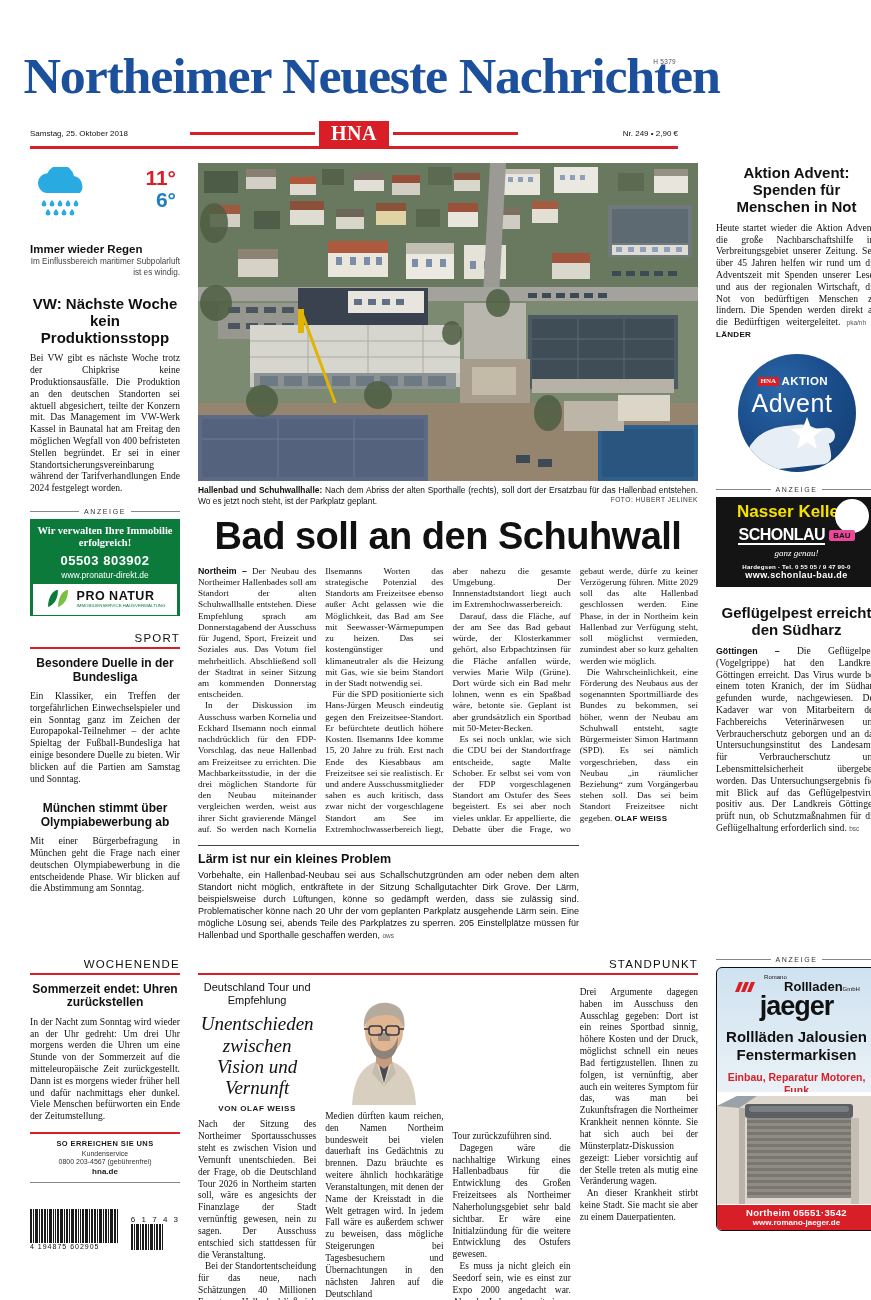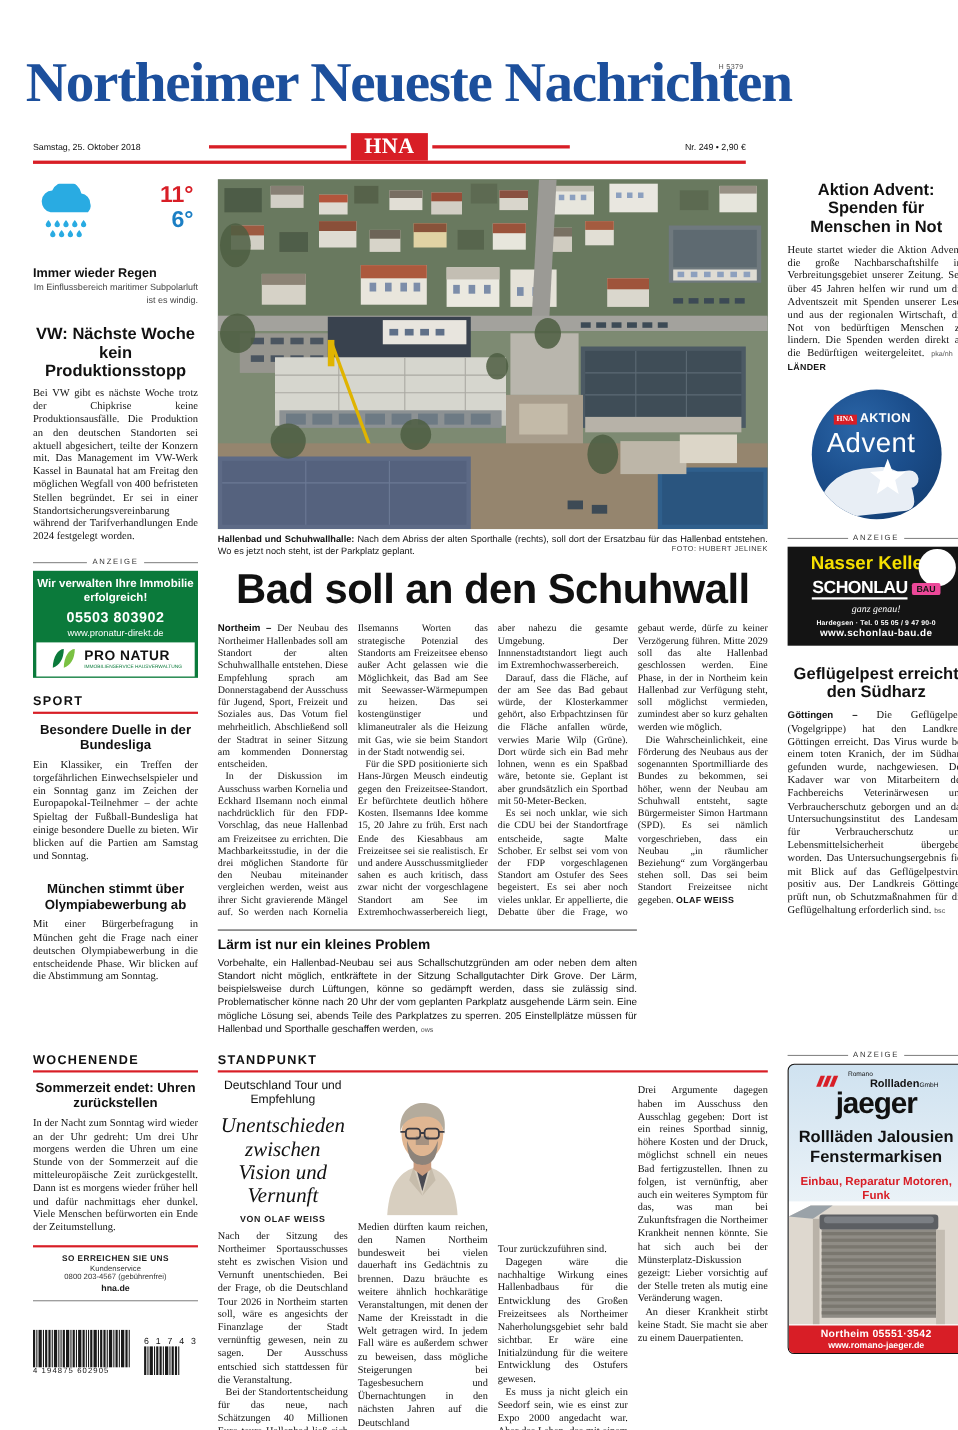--- a/index.html
+++ b/index.html
@@ -101,35 +101,35 @@
   }
   .anzeige-label::before, .anzeige-label::after {
     content: ""; flex: 1; height: 1px; background: #888;
   }
 
   .ad-pronatur {
     border: 1px solid #0b7a3b;
     background: #0b7a3b; color: #fff;
     text-align: center; padding: 5px 2px 0;
   }
-  .ad-pronatur .l1 { font-family: Liberation Sans, sans-serif; font-weight: 700; font-size: 10.5px; line-height: 1.2; }
+  .ad-pronatur .l1 { font-family: Liberation Serif, serif; font-weight: 700; font-size: 10.5px; line-height: 1.2; }
   .ad-pronatur .l2 { font-family: "Liberation Sans", sans-serif; font-weight: 700; font-size: 13px; margin-top: 3px; letter-spacing: .5px;}
   .ad-pronatur .l3 { font-family: "Liberation Sans", sans-serif; font-size: 8.5px; margin-top: 2px; }
   .ad-pronatur .white-strip {
     background: #fff; margin-top: 4px; padding: 4px 4px 5px;
     display: flex; align-items: center; justify-content: center; gap: 6px;
   }
   .leafmark { width: 26px; height: 22px; flex: none; }
   .pn-text { text-align: left; }
   .pn-text .b { font-family: "Liberation Sans", sans-serif; font-weight: 700; font-size: 12.5px; color: #111; letter-spacing: .5px; line-height: 1;}
   .pn-text .s { font-family: "Liberation Sans", sans-serif; font-size: 4.4px; color: #0b7a3b; line-height: 1.25; margin-top: 1px; }
 
   .sec-head {
-    font-family: "Liberation Sans", sans-serif; font-weight: 700;
-    font-size: 11.5px; letter-spacing: 1.2px; text-align: left;
+    font-family: "Liberation Sans", sans-serif; font-weight: 400;
+    font-size: 11.5px; letter-spacing: 1.2px; text-align: right;
     margin-top: 16px; color: #111;
   }
   .sec-rule { height: 2px; background: #d81e26; margin-top: 3px; }
 
   
   .advent-logo {
     width: 118px; height: 118px; border-radius: 50%;
     margin: 14px auto 0; position: relative; overflow: hidden;
     background: radial-gradient(circle at 35% 30%, #2b66a8 0%, #1b4e8c 45%, #123a6b 100%);
   }
@@ -248,21 +248,21 @@
   }
   .sp-by { font-family: "Liberation Sans", sans-serif; font-weight: 700; font-size: 8px; text-align: center; letter-spacing: .6px; margin-top: 6px; }
   .sp-body { font-family: "Liberation Serif", serif; font-size: 9.4px; line-height: 1.26; text-align: justify; hyphens: auto; color: #111; margin-top: 6px;}
   .sp-body p + p { text-indent: 7px; }
   .portrait { width: 96px; height: 118px; position: relative; overflow: hidden; margin: 6px auto 0; background: #fff; }
 
   
   .ad-jaeger { border: 1px solid #111; background: linear-gradient(#cfe2f0, #eef4f8 55%, #ffffff 70%); position: relative; height: 264px; overflow: hidden; border-radius: 6px;}
   .jg-logo { text-align: center; padding-top: 6px; position: relative;}
   .jg-romano { font-family: "Liberation Sans", sans-serif; font-size: 6px; color: #111; line-height: 1.1; display:inline-block; text-align:left;}
-  .jg-romano b { font-size: 10px; padding-left: 20px; }
+  .jg-romano b { font-size: 13px; padding-left: 20px; }
   .jg-stripes { display: inline-block; vertical-align: middle; margin-right: 3px; }
   .jg-name { font-family: "Liberation Sans", sans-serif; font-weight: 700; font-size: 27px; color: #111; letter-spacing: -1px; line-height: .85; margin-top: -2px;}
   .jg-l1 { font-family: "Liberation Sans", sans-serif; font-weight: 700; font-size: 15px; color: #111; text-align: center; line-height: 1.22; margin-top: 10px;}
   .jg-l2 { font-family: "Liberation Sans", sans-serif; font-weight: 700; font-size: 10.5px; color: #d81e26; text-align: center; line-height: 1.25; margin-top: 7px;}
   .jg-shutter { position: absolute; left: 0; right: 0; bottom: 26px; height: 112px; }
   .jg-foot { position: absolute; left: 0; right: 0; bottom: 0; background: #d81e26; color: #fff; text-align: center; padding: 2px 0 3px;}
   .jg-foot .a { font-family: "Liberation Sans", sans-serif; font-weight: 700; font-size: 9.5px; letter-spacing: .3px;}
   .jg-foot .b { font-family: "Liberation Sans", sans-serif; font-weight: 700; font-size: 8px; }
 </style>
 </head>

